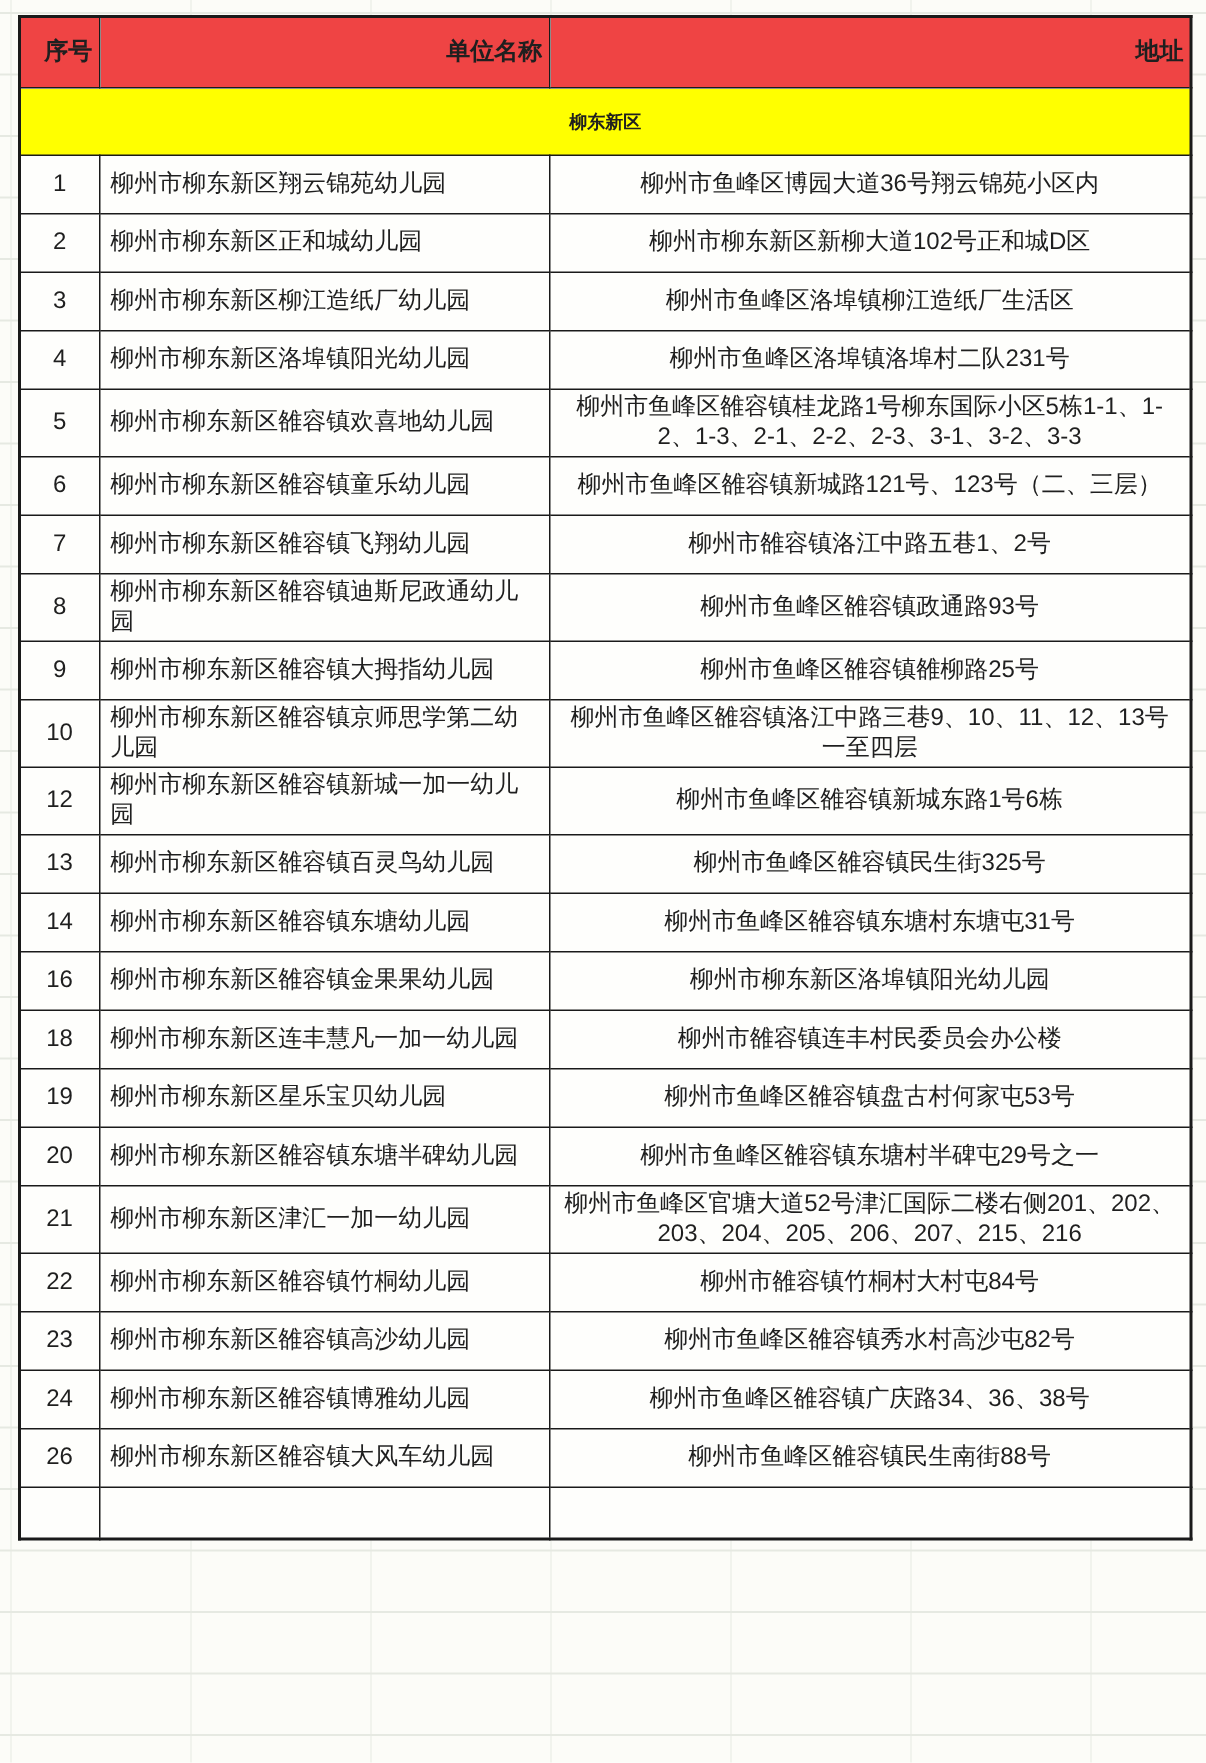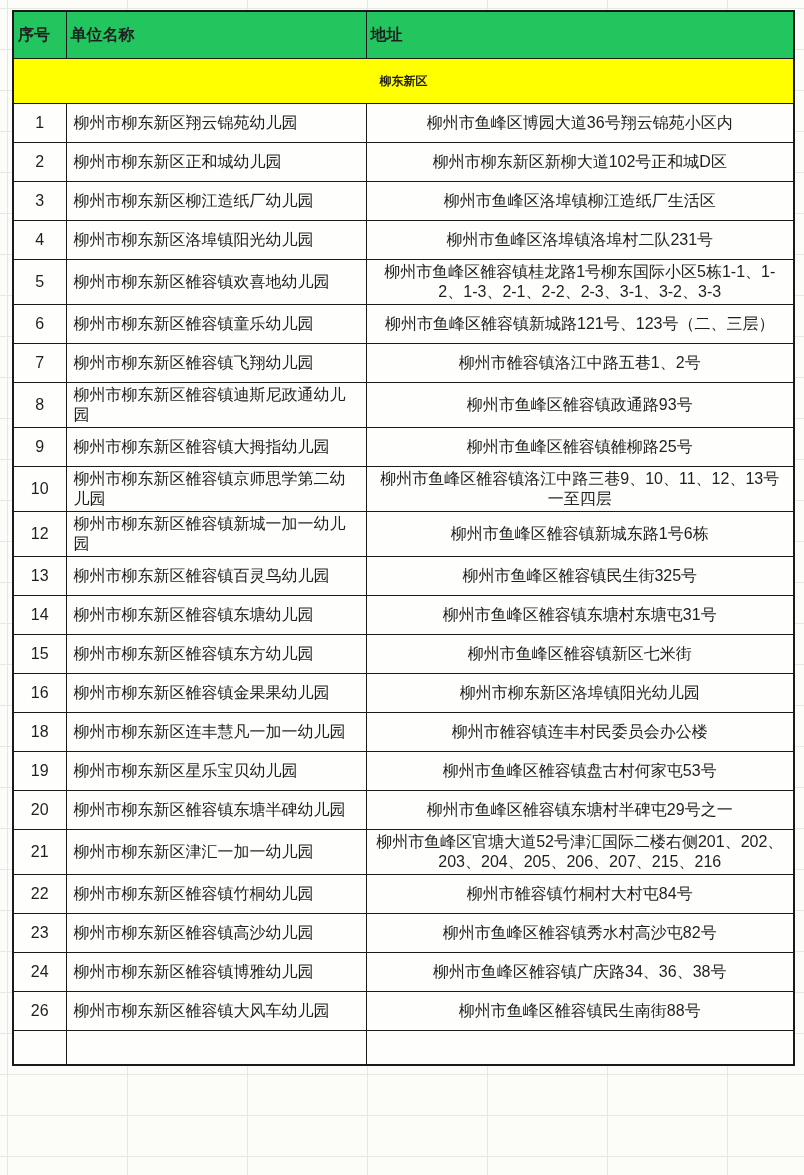--- a/index.html
+++ b/index.html
@@ -35,23 +35,23 @@
     vertical-align: middle;
     overflow: hidden;
   }
   col.c-no   { width: 53px; }
   col.c-name { width: 300px; }
   col.c-addr { width: 428px; }
 
   thead th {
     height: 42px;
     font-weight: bold;
-    text-align: left;
+    text-align: right;
     padding: 2px 4px;
-    background: #22c55e;
+    background: #ef4444;
   }
   tr.section-row td {
     height: 40px;
     background: var(--section-bg, #ffff00);
     font-weight: bold;
     text-align: center;
     font-size: 12px;
     padding: 2px 4px;
   }
   tbody tr.data-row { height: 39px; }
@@ -149,25 +149,20 @@
     <td class="no-cell">13</td>
     <td class="name-cell">柳州市柳东新区雒容镇百灵鸟幼儿园</td>
     <td class="addr-cell">柳州市鱼峰区雒容镇民生街325号</td>
   </tr>
       <tr class="data-row">
     <td class="no-cell">14</td>
     <td class="name-cell">柳州市柳东新区雒容镇东塘幼儿园</td>
     <td class="addr-cell">柳州市鱼峰区雒容镇东塘村东塘屯31号</td>
   </tr>
       <tr class="data-row">
-    <td class="no-cell">15</td>
-    <td class="name-cell">柳州市柳东新区雒容镇东方幼儿园</td>
-    <td class="addr-cell">柳州市鱼峰区雒容镇新区七米街</td>
-  </tr>
-      <tr class="data-row">
     <td class="no-cell">16</td>
     <td class="name-cell">柳州市柳东新区雒容镇金果果幼儿园</td>
     <td class="addr-cell">柳州市柳东新区洛埠镇阳光幼儿园</td>
   </tr>
       <tr class="data-row">
     <td class="no-cell">18</td>
     <td class="name-cell">柳州市柳东新区连丰慧凡一加一幼儿园</td>
     <td class="addr-cell">柳州市雒容镇连丰村民委员会办公楼</td>
   </tr>
       <tr class="data-row">

